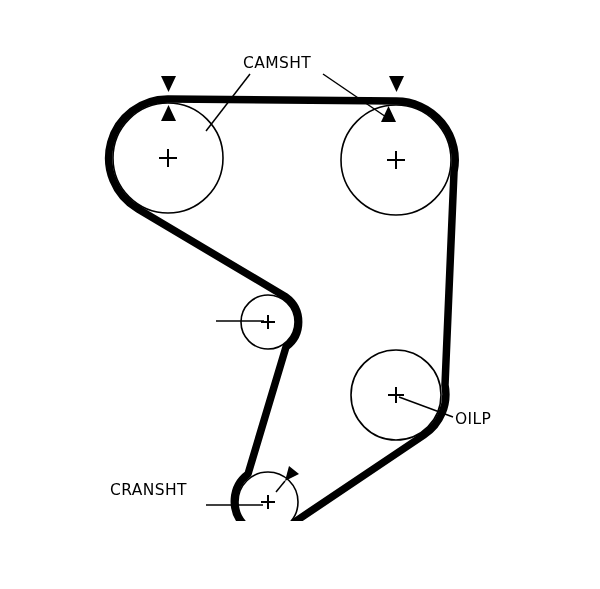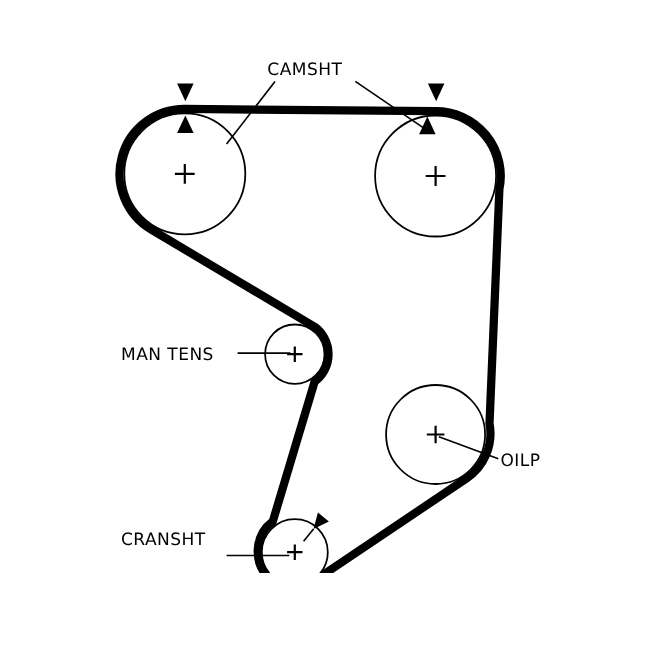--- a/index.html
+++ b/index.html
@@ -74,19 +74,18 @@
       <line x1="250" y1="74" x2="206" y2="131"></line>
       <line x1="323" y1="74" x2="389" y2="119"></line>
       <line x1="216" y1="321" x2="264" y2="321"></line>
       <line x1="399" y1="397" x2="453" y2="417"></line>
       <line x1="206" y1="505" x2="263" y2="505"></line>
     </g>
   </svg>
 
   <div class="diagram-label label-camsht">CAMSHT</div>
 
-  <div class="diagram-label label-mantens">MAN TENS</div>
 
   <div class="diagram-label label-oilp">OILP</div>
 
   <div class="diagram-label label-cransht">CRANSHT</div>
 
 </div>
 
 </body></html>

